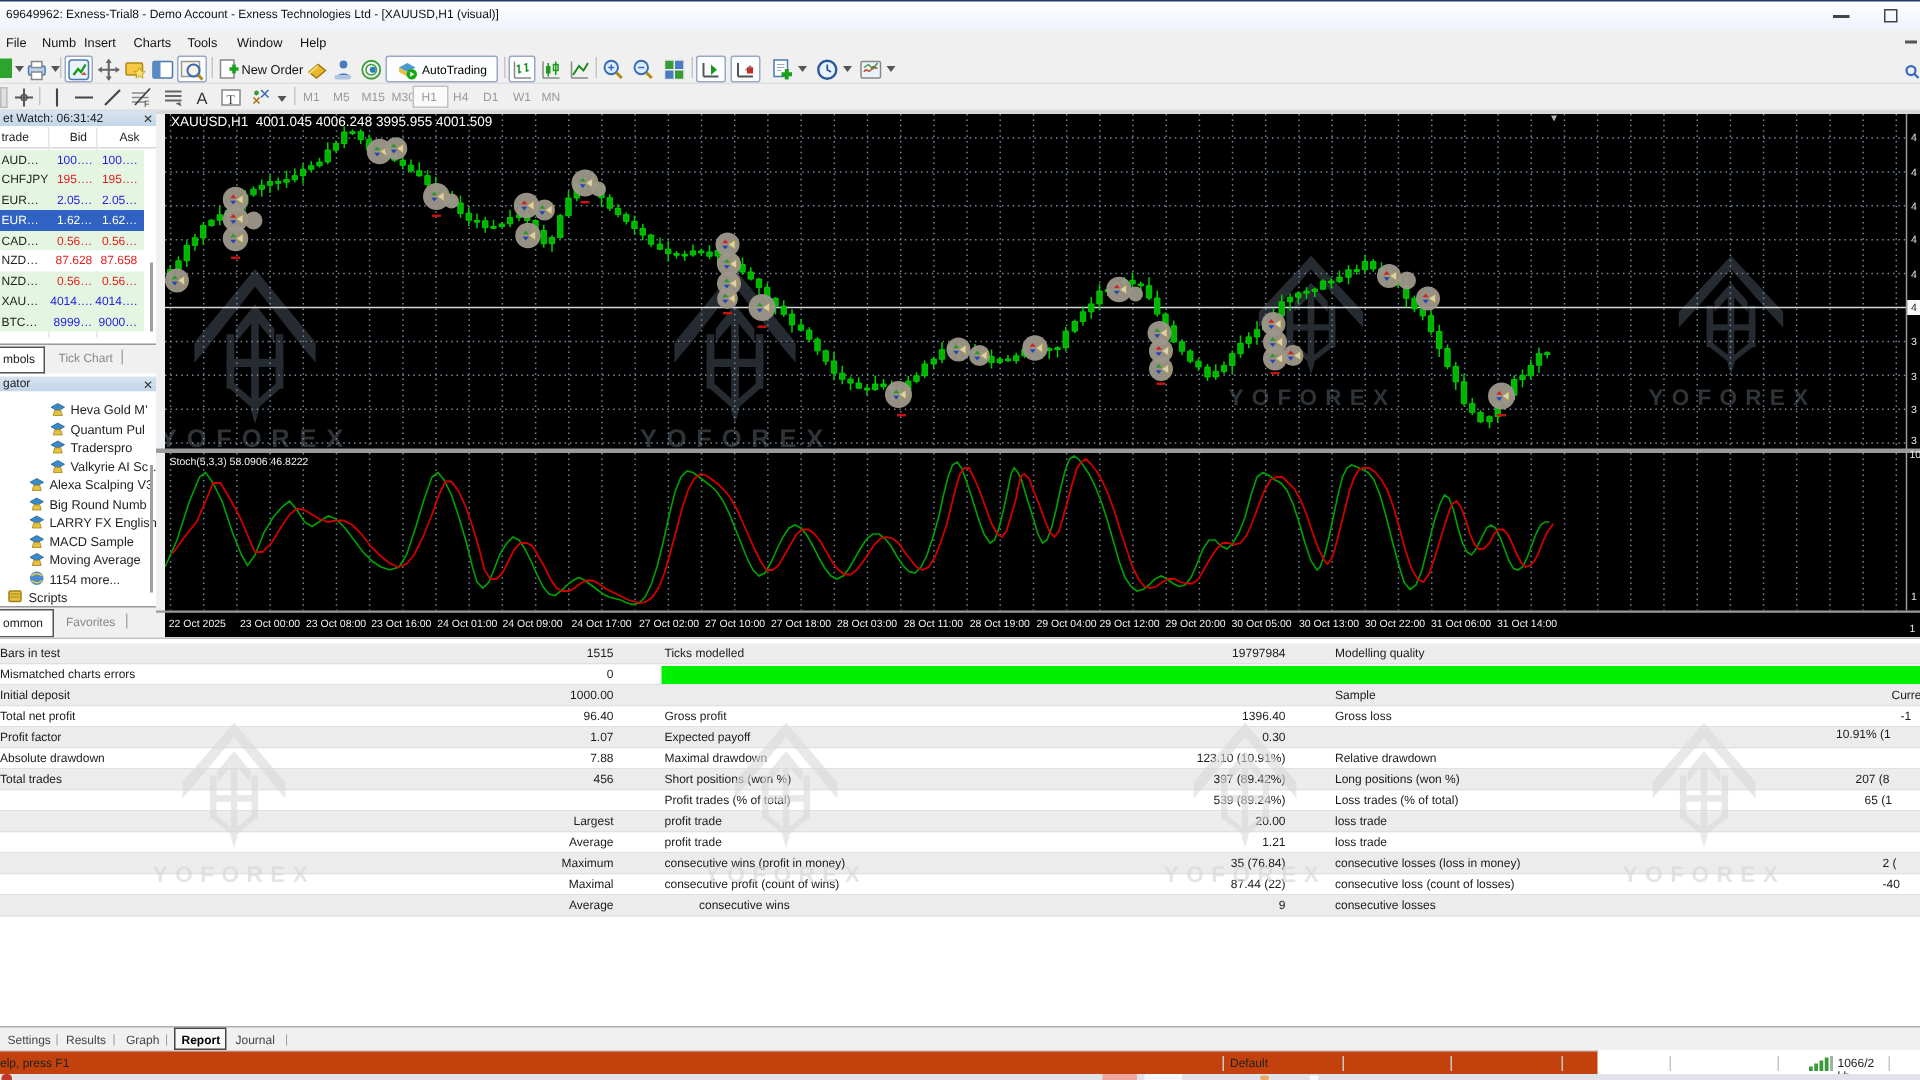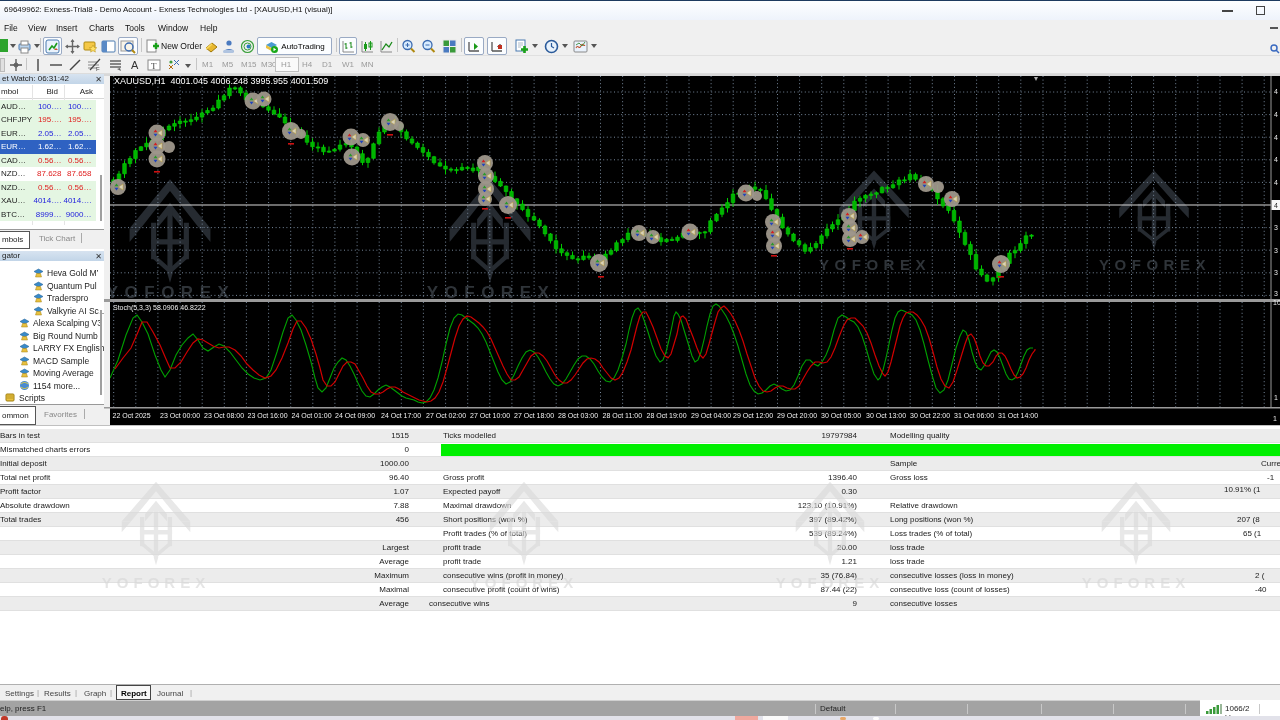--- a/index.html
+++ b/index.html
@@ -19,21 +19,21 @@
 </style></head><body>
 
 <div class="abs" style="left:0;top:0;width:1280px;height:20px;background:linear-gradient(#fdfeff,#eef3fb);border-top:1.5px solid #1d3a5f">
 <div class="abs" style="left:4px;top:4px;font-size:8px;color:#111">69649962: Exness-Trial8 - Demo Account - Exness Technologies Ltd - [XAUUSD,H1 (visual)]</div>
 <div class="abs" style="left:1222px;top:9px;width:11px;height:2px;background:#444"></div>
 <div class="abs" style="left:1256px;top:5px;width:9px;height:9px;border:1.5px solid #444"></div>
 </div>
 
 <div class="abs" style="left:0;top:20px;width:1280px;height:16px;background:#f0f0f0">
 <div class="mitem" style="left:4px">File</div>
-<div class="mitem" style="left:28px">View</div>
+<div class="mitem" style="left:28px">Numb</div>
 <div class="mitem" style="left:56px">Insert</div>
 <div class="mitem" style="left:89px">Charts</div>
 <div class="mitem" style="left:125px">Tools</div>
 <div class="mitem" style="left:158px">Window</div>
 <div class="mitem" style="left:200px">Help</div>
 <div class="abs" style="left:1270px;top:7px;width:8px;height:2px;background:#555"></div>
 </div>
 
 <div class="abs" style="left:0;top:36px;width:1280px;height:20px;background:#f0f0f0;border-bottom:1px solid #e0e0e0">
 <div style="position:absolute;left:0;top:3px;width:8px;height:13px;background:#2da42d"></div>
@@ -273,21 +273,21 @@
 
 <div class="abs" style="left:1270px;top:40px;width:10px;height:10px"><svg width="10" height="10" viewBox="0 0 10 10">
       <circle cx="4" cy="4" r="3" fill="none" stroke="#3a6ac0" stroke-width="1.5"></circle>
       <path d="M6 6l3 3" stroke="#3a6ac0" stroke-width="1.5"></path>
     </svg></div>
 
 <div class="abs" style="left:0;top:74px;width:104px;height:351px;background:#fff"></div>
 
 <div class="mtitle" style="top:74px">et Watch: 06:31:42<span class="x" style="top:1px">✕</span></div>
 <div class="abs" style="left:0;top:84px;width:104px;height:15px;background:#fff;border-bottom:1px solid #d8d8d8;font-size:8px;color:#222">
-<span class="abs" style="left:1px;top:3px">mbol</span>
+<span class="abs" style="left:1px;top:3px">trade</span>
 <span class="abs" style="right:46px;top:3px">Bid</span>
 <span class="abs" style="right:11px;top:3px">Ask</span>
 </div>
 <div class="abs" style="left:32px;top:85px;width:1px;height:140px;background:#e4e4e4"></div>
 <div class="abs" style="left:64px;top:85px;width:1px;height:140px;background:#e4e4e4"></div>
 <div class="abs" style="left:0;top:84px;width:104px;height:142px;font-size:8px">
     <div style="position:absolute;left:0;top:15.5px;width:95.5px;height:13.5px;background:#e4f6e2">
       <span style="position:absolute;left:1px;top:2px;color:#222">AUD…</span>
       <span style="position:absolute;right:34px;top:2px;color:#2222dd">100….</span>
       <span style="position:absolute;right:4px;top:2px;color:#2222dd">100….</span>
@@ -733,21 +733,21 @@
     <div class="rl" style="left:890px;top:571px">consecutive losses (loss in money)</div>
     <div class="rl" style="left:1255px;top:571px">2 (</div>
     <div style="position:absolute;left:0;top:583px;width:1280px;height:14px;background:#ffffff;border-bottom:0.5px solid #e0e0e0"></div>
     <div class="rv" style="right:871px;top:585px">Maximal</div>
     <div class="rl" style="left:443px;top:585px">consecutive profit (count of wins)</div>
     <div class="rv" style="right:423px;top:585px">87.44 (22)</div>
     <div class="rl" style="left:890px;top:585px">consecutive loss (count of losses)</div>
     <div class="rl" style="left:1255px;top:585px">-40</div>
     <div style="position:absolute;left:0;top:597px;width:1280px;height:14px;background:#ececec;border-bottom:0.5px solid #e0e0e0"></div>
     <div class="rv" style="right:871px;top:599px">Average</div>
-    <div class="rl" style="left:429px;top:599px">consecutive wins</div>
+    <div class="rl" style="left:466px;top:599px">consecutive wins</div>
     <div class="rv" style="right:423px;top:599px">9</div>
     <div class="rl" style="left:890px;top:599px">consecutive losses</div>
 </div>
 <svg width="1280" height="260" viewBox="0 425 1280 260" style="position:absolute;left:0;top:425px;pointer-events:none">
     <g transform="translate(119.5,476.0) scale(0.7300,0.7308)" fill="#dadada" opacity="0.62">
       <path d="M3 62L50 8L97 62H84L50 21L16 62Z"></path>
       <path d="M3 62H16L3 77Z M97 62H84L97 77Z"></path>
       <path d="M35 52L50 34L65 52V62L50 45L35 62Z"></path>
       <path d="M47 40H53V112L50 122L47 112Z"></path>
       <path d="M28 56H34V96H28Z M66 56H72V96H66Z"></path>
@@ -793,21 +793,21 @@
 <span class="abs" style="left:44px;top:4px">Results</span>
 <span class="abs" style="left:75px;top:3px;color:#999">|</span>
 <span class="abs" style="left:84px;top:4px">Graph</span>
 <span class="abs" style="left:110px;top:3px;color:#999">|</span>
 <div class="abs" style="left:116px;top:0px;width:35px;height:15px;background:#f8f8f8;border:1.5px solid #444"></div>
 <span class="abs" style="left:121px;top:4px;color:#000;font-weight:bold">Report</span>
 <span class="abs" style="left:157px;top:4px">Journal</span>
 <span class="abs" style="left:190px;top:3px;color:#999">|</span>
 </div>
 
-<div class="abs" style="left:0;top:700px;width:1200px;height:16px;background:#a3a3a3;border-top:1px solid #d0d0d0;font-size:8px;color:#222">
+<div class="abs" style="left:0;top:700px;width:1065px;height:16px;background:#c2410c;border-top:1px solid #d0d0d0;font-size:8px;color:#222">
 <span class="abs" style="left:0px;top:3px">elp, press F1</span>
 <span class="abs" style="left:820px;top:3px">Default</span>
 <div style="position:absolute;left:815px;top:3px;width:1px;height:10px;background:#c8c8c8"></div>
     <div style="position:absolute;left:895px;top:3px;width:1px;height:10px;background:#c8c8c8"></div>
     <div style="position:absolute;left:967px;top:3px;width:1px;height:10px;background:#c8c8c8"></div>
     <div style="position:absolute;left:1041px;top:3px;width:1px;height:10px;background:#c8c8c8"></div>
     <div style="position:absolute;left:1113px;top:3px;width:1px;height:10px;background:#c8c8c8"></div>
     <div style="position:absolute;left:1185px;top:3px;width:1px;height:10px;background:#c8c8c8"></div>
     <div style="position:absolute;left:1259px;top:3px;width:1px;height:10px;background:#c8c8c8"></div>
 <span class="abs" style="left:1206px;top:3px"><svg width="16" height="10" viewBox="0 0 16 10">

